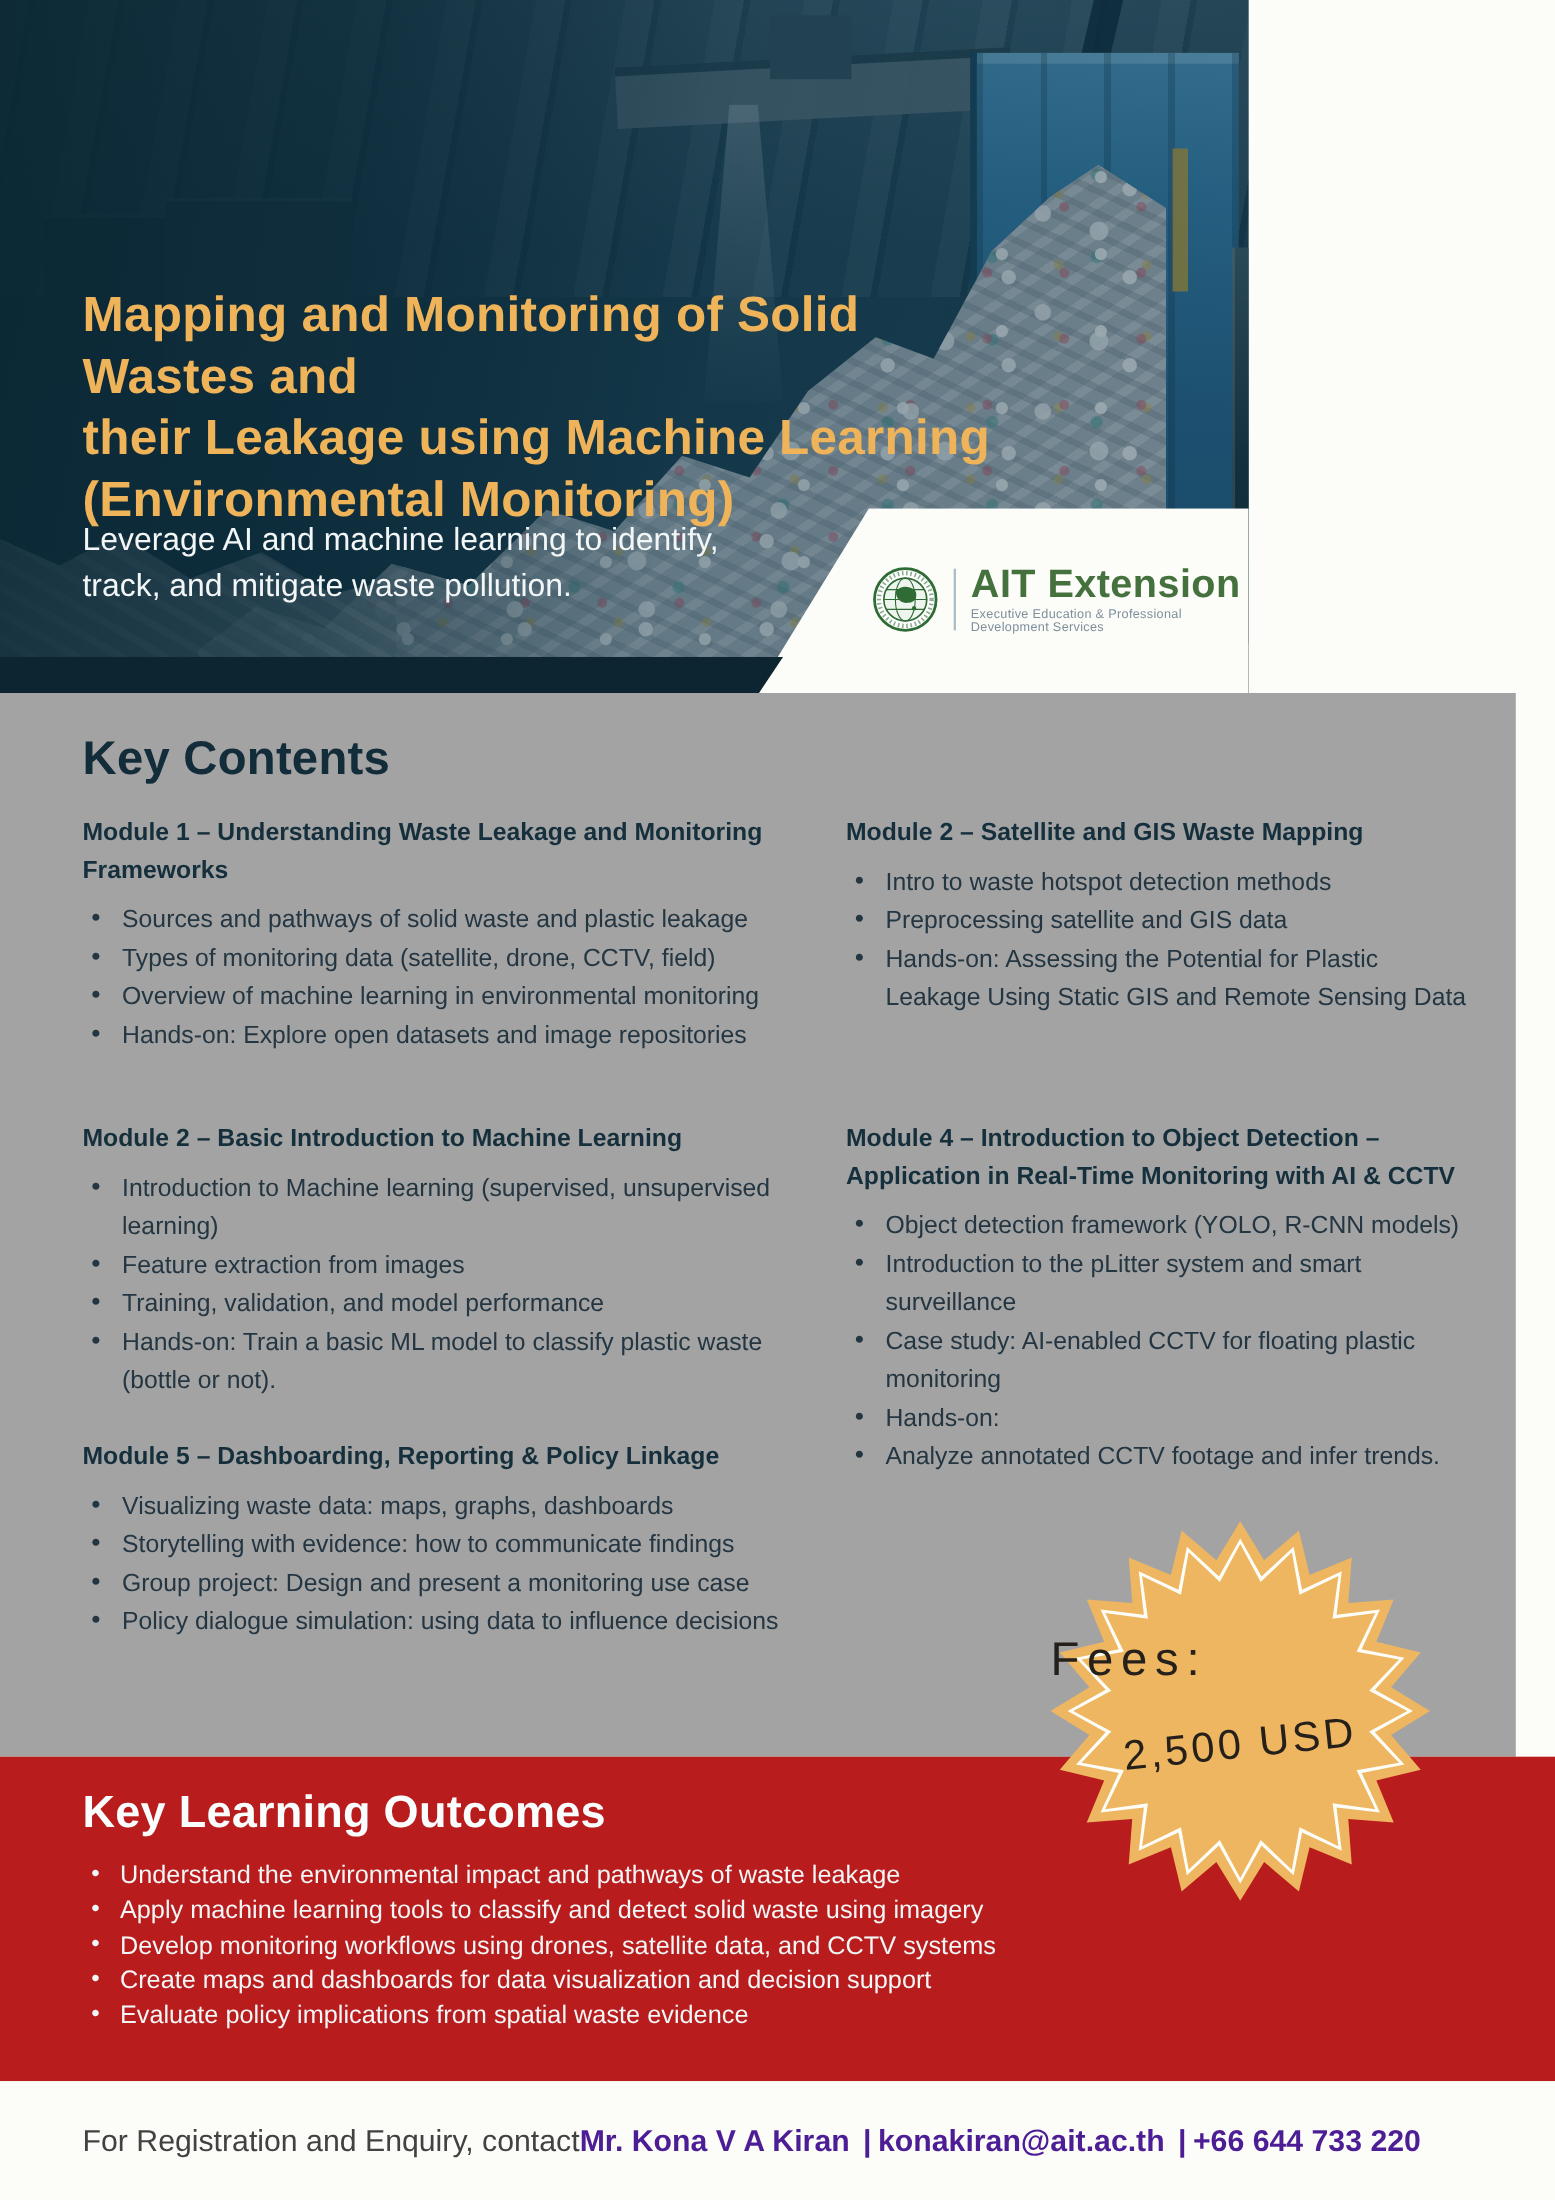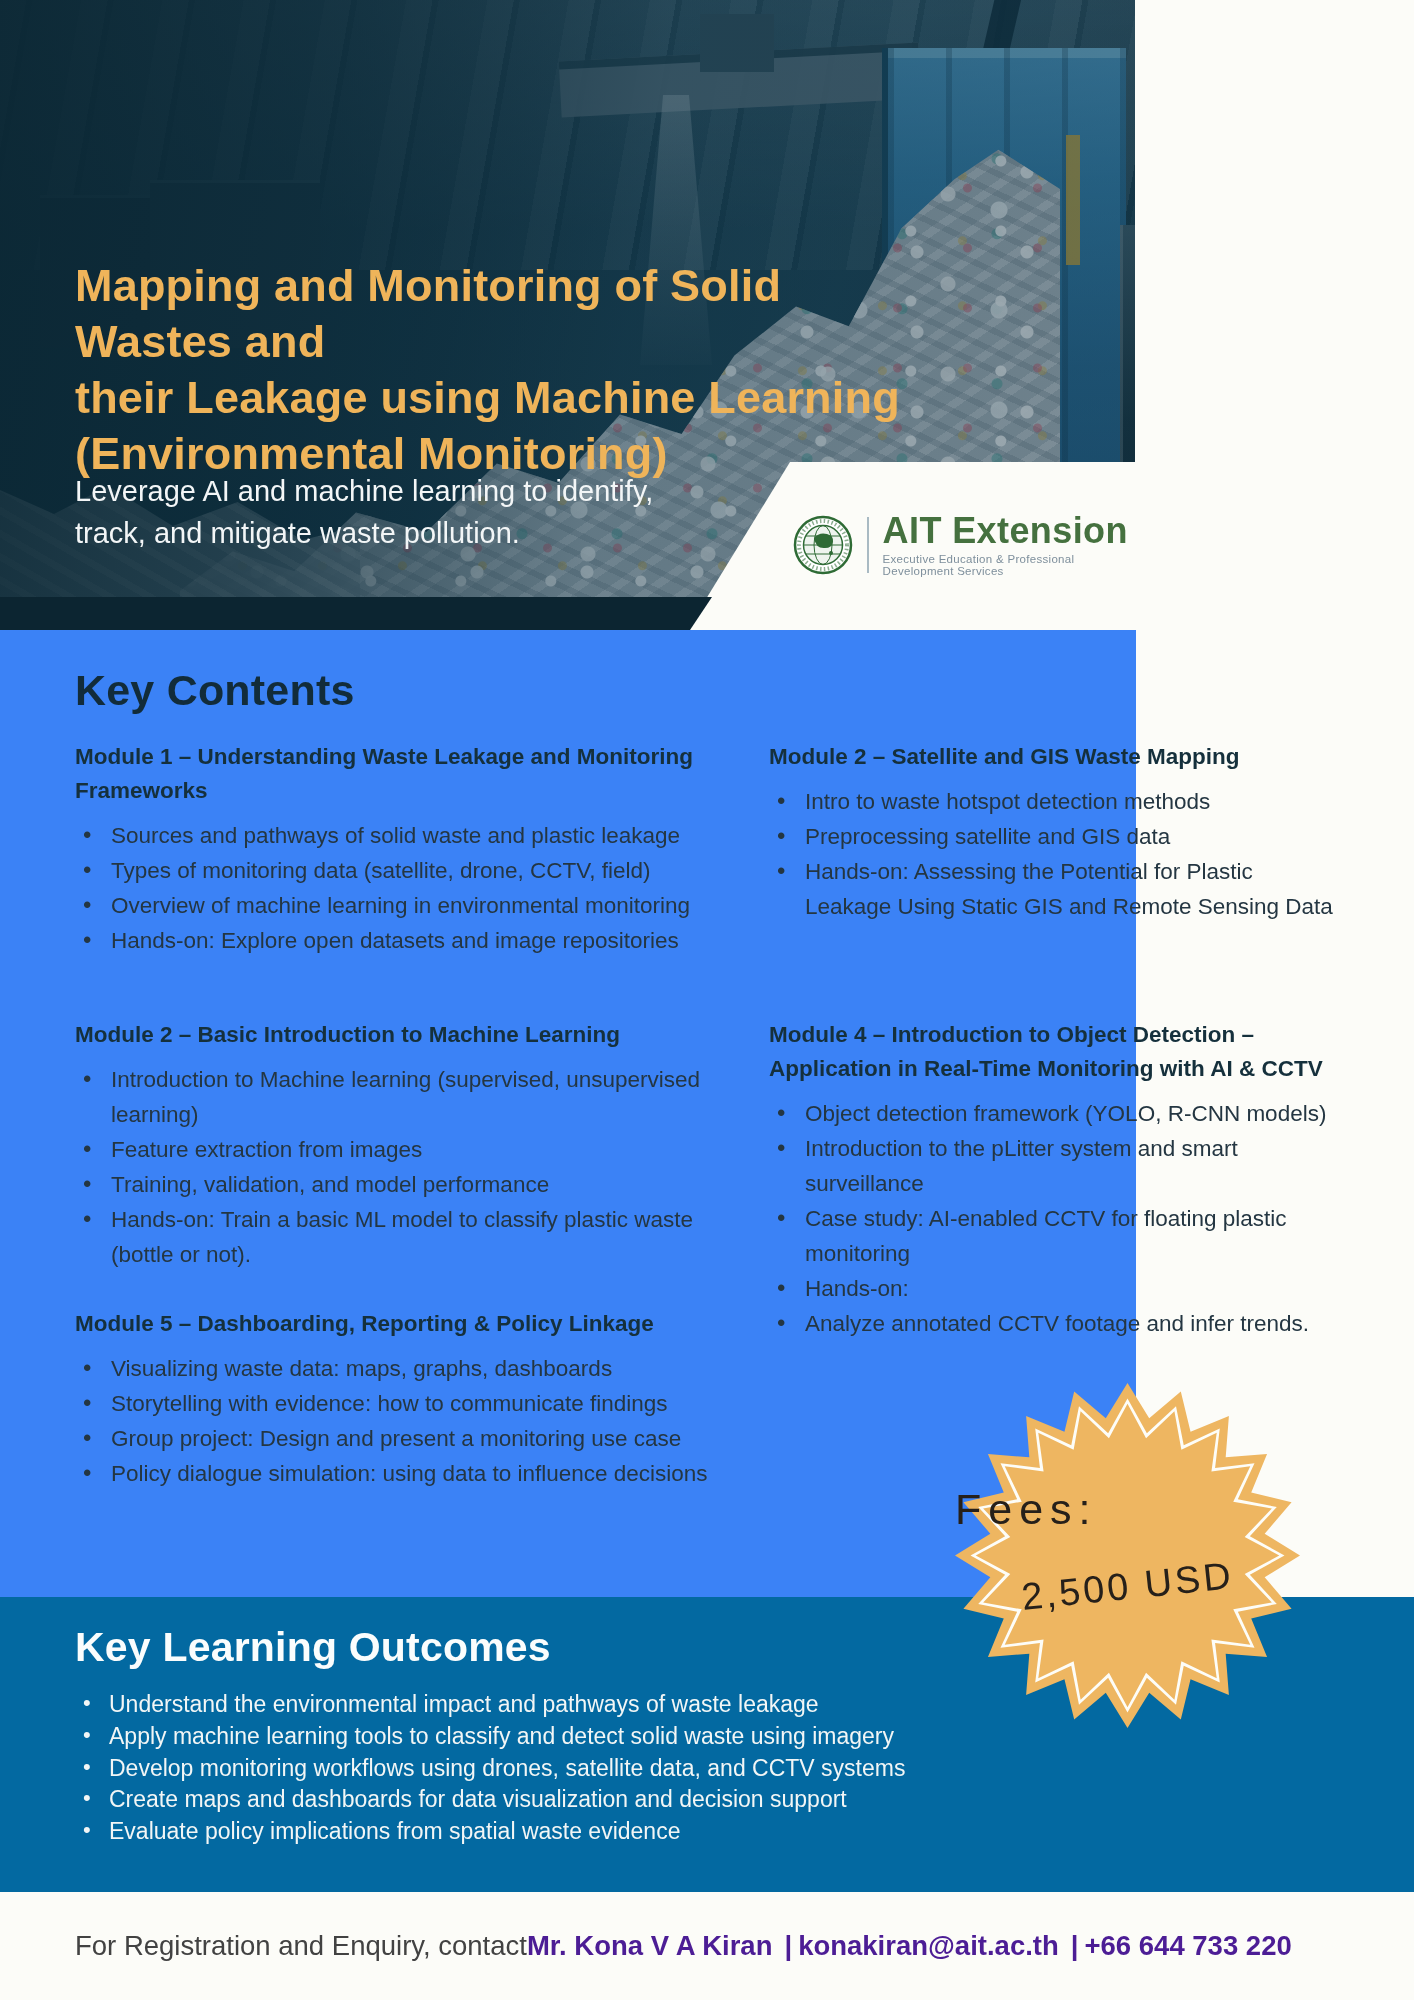--- a/index.html
+++ b/index.html
@@ -72,42 +72,42 @@
   .logo-row{position:absolute;left:793px;top:513px;z-index:6;display:flex;align-items:center;}
   .emblem{width:60px;height:60px;flex:0 0 auto;}
   .logo-vsep{width:2px;height:56px;background:#a9bac3;margin:0 14px;}
   .ait-name{color:#45713f;font-size:36px;font-weight:bold;letter-spacing:.4px;line-height:36px;}
   .ait-tagline{color:#7e8f9c;font-size:11.5px;letter-spacing:.3px;margin-top:4px;}
   .gic-block{position:absolute;left:1138px;top:513px;z-index:6;display:flex;align-items:center;}
   .gic-name{color:#14b8a6;font-size:52px;font-weight:bold;letter-spacing:3px;line-height:52px;position:relative;}
   .sat-icon{position:absolute;right:-36px;top:-6px;width:34px;height:26px;}
 
   
-  .content{position:absolute;left:0;top:630px;width:1136px;height:967px;box-sizing:border-box;
-    padding:36px 55px 0 75px;background:#3b82f6;}
+  .content{position:absolute;left:0;top:630px;width:1378px;height:967px;box-sizing:border-box;
+    padding:36px 55px 0 75px;background:#a3a3a3;}
   .kc-heading{color:#122c3a;font-size:43px;font-weight:bold;letter-spacing:.2px;margin:0;line-height:48px;}
   .modules-grid{margin-top:26px;display:grid;grid-template-columns:660px 569px;column-gap:34px;
     grid-template-rows:278px 289px auto;}
   .module-title{color:#15303c;font-size:22.5px;font-weight:bold;line-height:34px;margin:0 0 10px 0;}
   .bullets{margin:0;padding:0 0 0 30px;list-style:none;}
   .bullets li{position:relative;color:#243642;font-size:22.5px;line-height:35px;padding-left:6px;}
   .bullets li:before{content:"\2022";position:absolute;left:-22px;top:-1px;color:#243642;font-size:24px;}
   .m-r1{grid-row:1;} .m-r2{grid-row:2;} .m-r3{grid-row:3;}
   .m-c1{grid-column:1;} .m-c2{grid-column:2;}
 
   
   .fees-badge{position:absolute;left:955px;top:1383px;width:345px;height:345px;z-index:8;}
   .fees-badge svg{position:absolute;inset:0;width:100%;height:100%;}
   .fees-label{position:absolute;left:0;top:102px;width:100%;text-align:left;
     color:#26201a;font-size:43px;letter-spacing:7px;font-weight:400;}
   .fees-amount{position:absolute;left:0;top:182px;width:100%;text-align:center;
     color:#26201a;font-size:38px;letter-spacing:3px;transform:rotate(-6deg);}
 
   
-  .outcomes{position:absolute;left:0;top:1597px;width:1414px;height:295px;background:#0369a1;
+  .outcomes{position:absolute;left:0;top:1597px;width:1414px;height:295px;background:#b91c1c;
     box-sizing:border-box;padding:26px 75px 0 75px;}
   .outcomes h2{margin:0;color:#fafdfd;font-size:41px;font-weight:bold;letter-spacing:.2px;line-height:48px;}
   .outcomes ul{margin:18px 0 0;padding:0 0 0 28px;list-style:none;}
   .outcomes li{position:relative;color:#f2f6f6;font-size:23px;line-height:31.8px;padding-left:6px;}
   .outcomes li:before{content:"\2022";position:absolute;left:-20px;top:-2px;color:#f2f6f6;font-size:22px;}
 
   
   .footer{position:absolute;left:0;top:1892px;width:1414px;height:108px;background:#fcfcf8;
     display:flex;align-items:center;box-sizing:border-box;padding-left:75px;}
   .footer .reg{color:#424242;font-size:27.5px;font-weight:400;}

